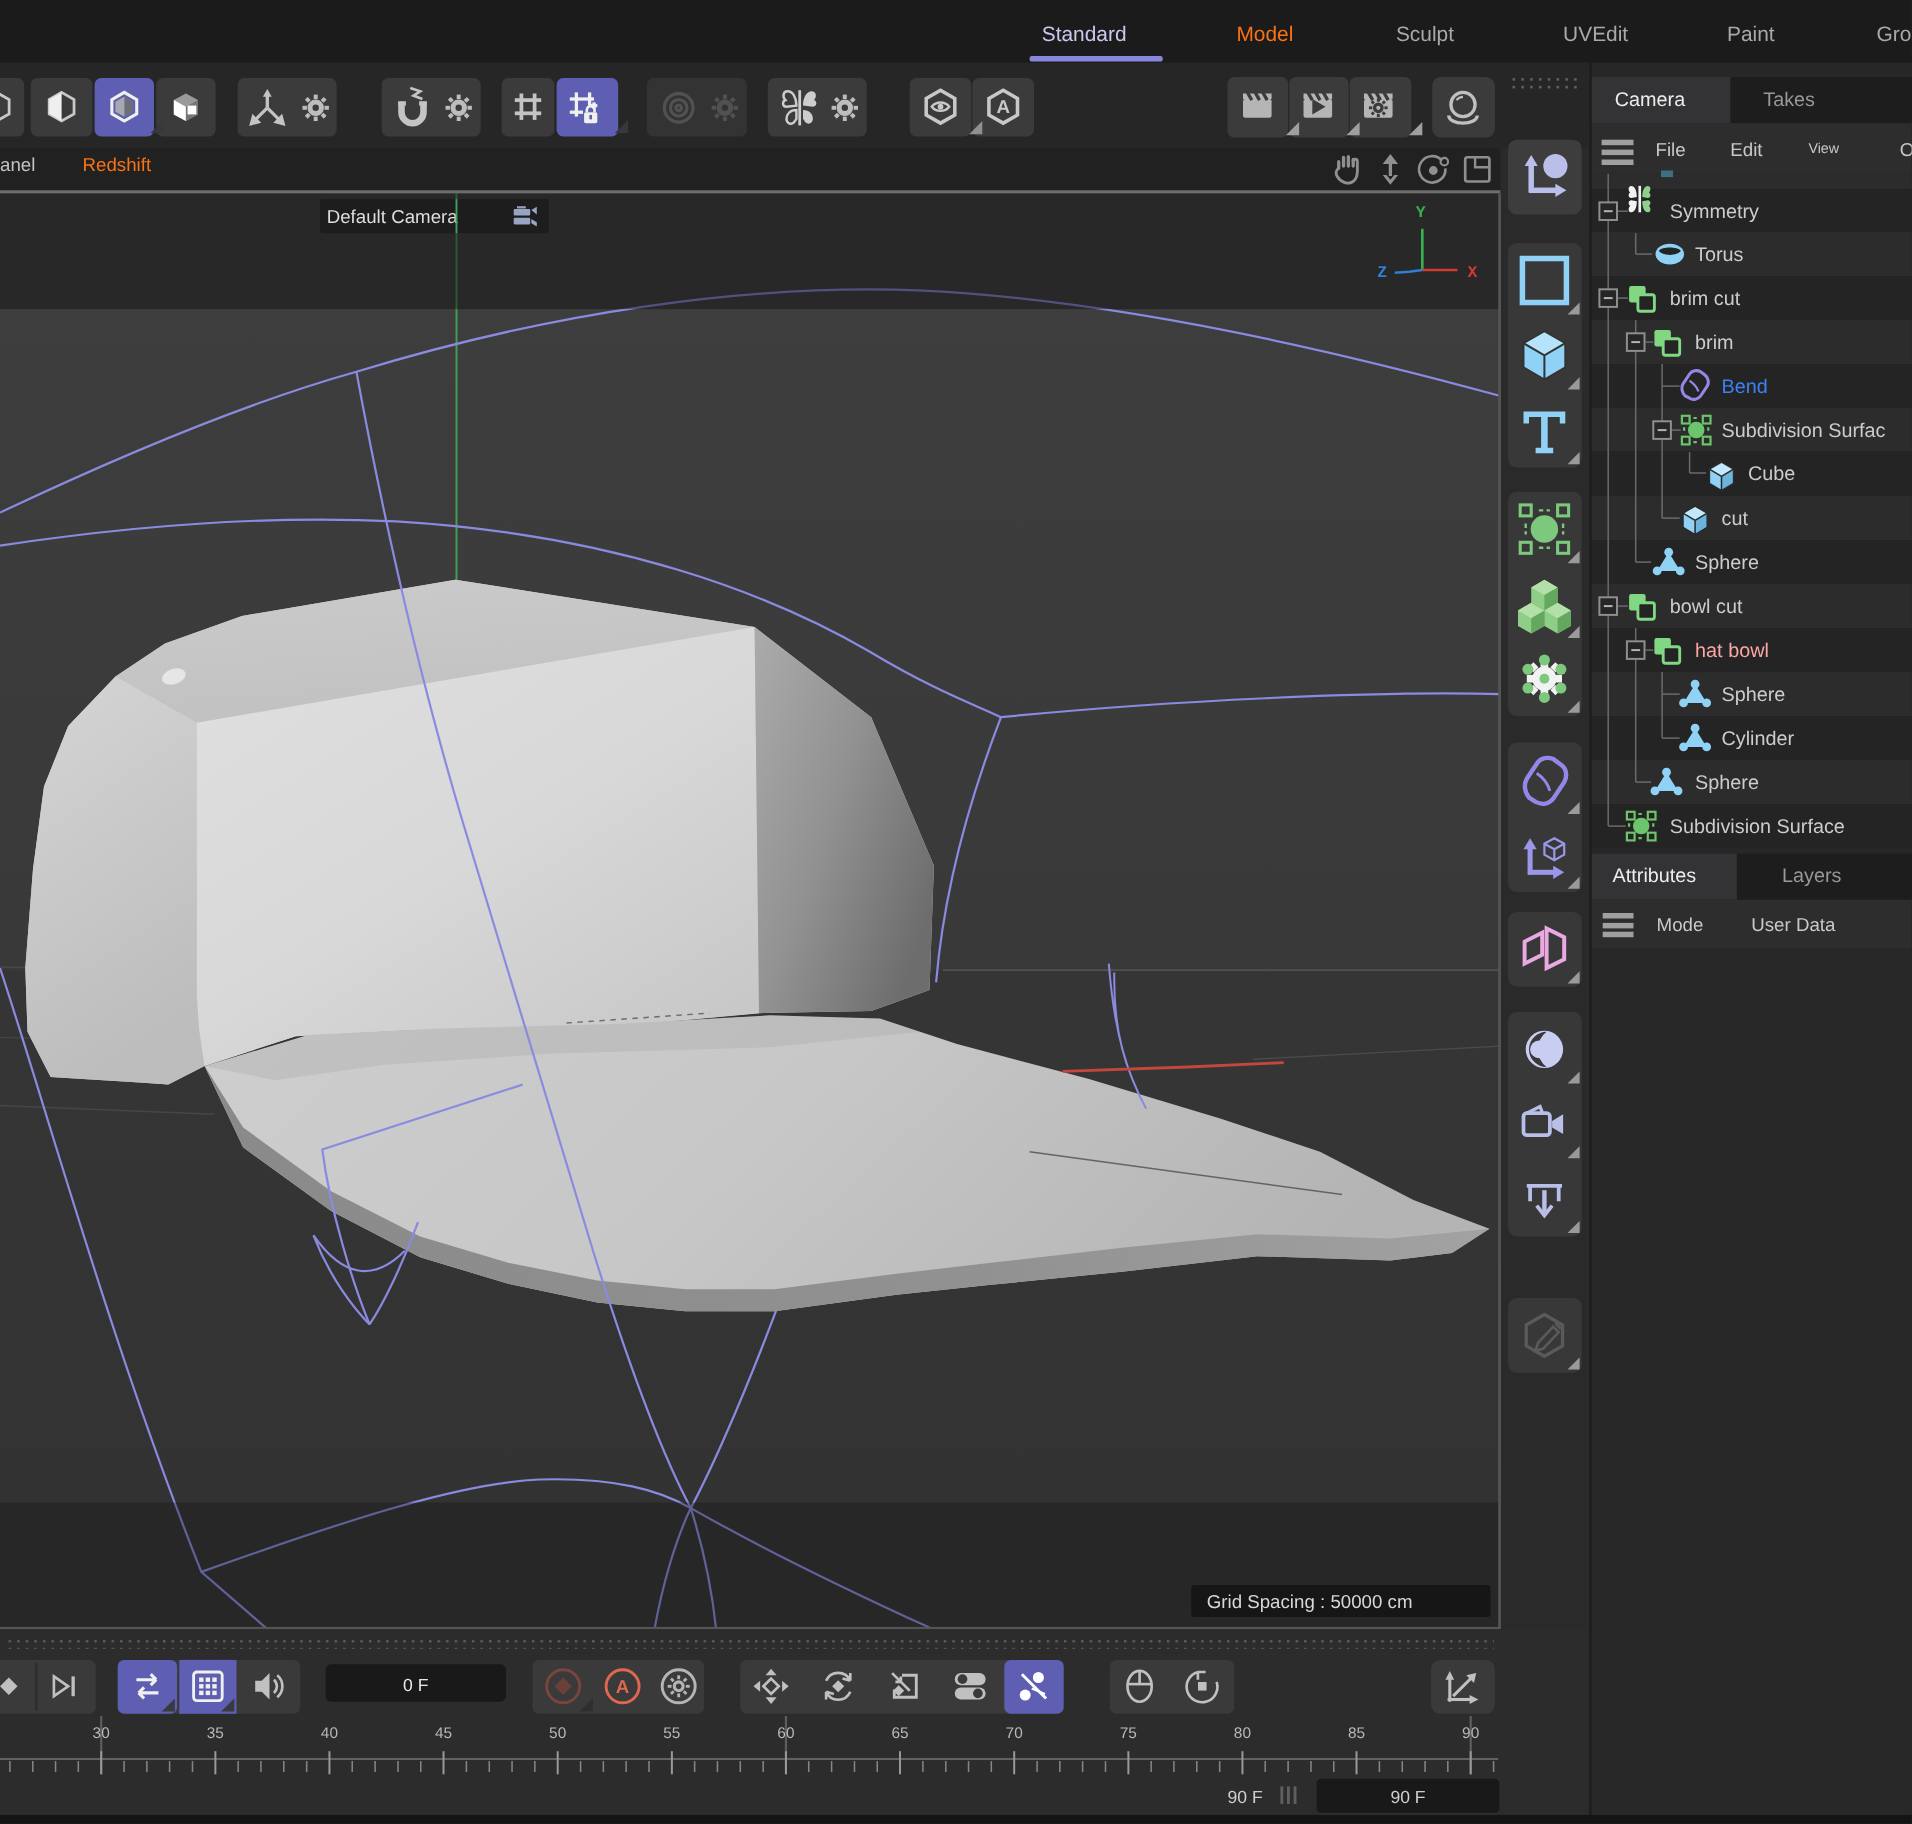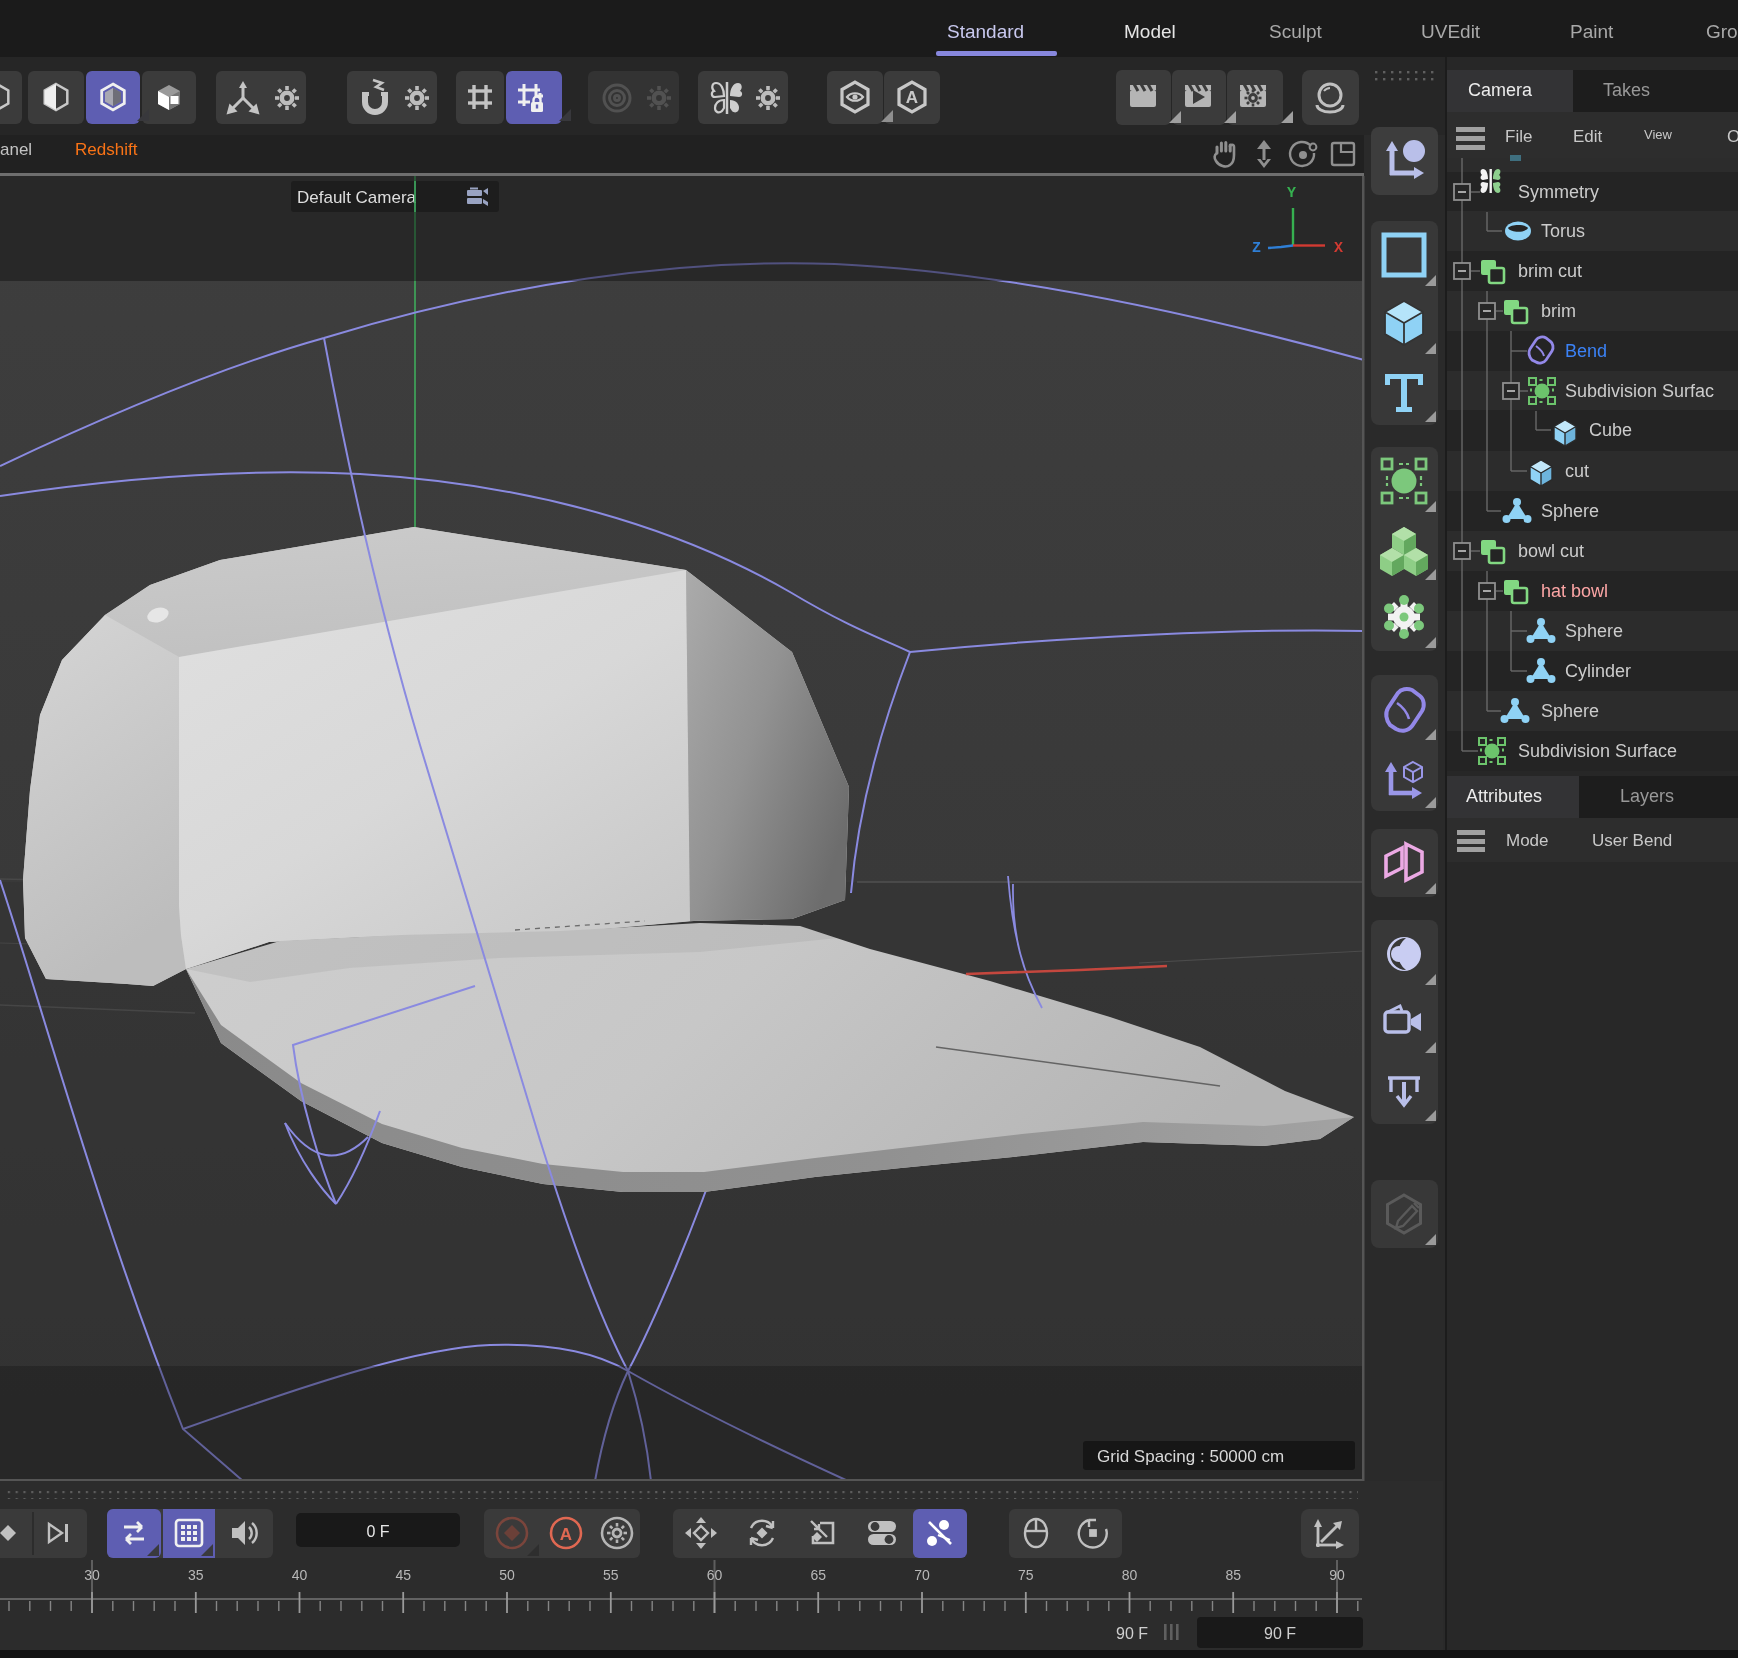--- a/index.html
+++ b/index.html
@@ -7,21 +7,21 @@
 .abs{position:absolute}
 .txt{position:absolute;color:#c9c9c9;white-space:nowrap}
 svg{position:absolute;overflow:visible}
 </style>
 </head>
 <body>
 
 <div class="abs" style="left:0;top:0;width:1738px;height:57px;background:#1b1b1b"></div>
 <div class="txt" style="left:947px;top:21px;font-size:19px;color:#c9c9ef">Standard</div>
 <div class="abs" style="left:936px;top:51px;width:121px;height:5px;background:#8787dd;border-radius:2px"></div>
-<div class="txt" style="left:1124px;top:21px;font-size:19px;color:#e5e5e5">Model</div>
+<div class="txt" style="left:1124px;top:21px;font-size:19px;color:#f97316">Model</div>
 <div class="txt" style="left:1269px;top:21px;font-size:19px;color:#a9a9a9">Sculpt</div>
 <div class="txt" style="left:1421px;top:21px;font-size:19px;color:#a9a9a9">UVEdit</div>
 <div class="txt" style="left:1570px;top:21px;font-size:19px;color:#a9a9a9">Paint</div>
 <div class="txt" style="left:1706px;top:21px;font-size:19px;color:#a9a9a9">Grou</div>
 
 <div class="abs" style="left:0;top:57px;width:1738px;height:78px;background:#262626"></div>
 <svg style="left:0;top:57px" width="1364" height="78" viewBox="0 0 1364 78">
 <defs>
 <g id="gear">
         <circle r="5.2" fill="none" stroke="#bdbdbd" stroke-width="4.6"></circle>
@@ -625,21 +625,21 @@
 
 <div class="abs" style="left:1447px;top:776px;width:291px;height:42px;background:#1d1d1d"></div>
 <div class="abs" style="left:1447px;top:776px;width:132px;height:42px;background:#333335"></div>
 <div class="txt" style="left:1466px;top:786px;font-size:18px;color:#ececec">Attributes</div>
 <div class="txt" style="left:1620px;top:786px;font-size:18px;color:#989898">Layers</div>
 <div class="abs" style="left:1447px;top:818px;width:291px;height:44px;background:#2d2d2d"></div>
 <div class="abs" style="left:1457px;top:830px;width:28px;height:4.5px;background:#a0a0a0"></div>
 <div class="abs" style="left:1457px;top:839px;width:28px;height:4.5px;background:#a0a0a0"></div>
 <div class="abs" style="left:1457px;top:847px;width:28px;height:4.5px;background:#a0a0a0"></div>
 <div class="txt" style="left:1506px;top:831px;font-size:17px">Mode</div>
-<div class="txt" style="left:1592px;top:831px;font-size:17px">User Bend</div>
+<div class="txt" style="left:1592px;top:831px;font-size:17px">User Data</div>
 <div class="abs" style="left:1447px;top:862px;width:291px;height:788px;background:#282828"></div>
 
 <svg style="left:0;top:1481px" width="1445" height="177" viewBox="0 1481 1445 177">
 <defs>
       <pattern id="dotp" width="7.8" height="7" patternUnits="userSpaceOnUse">
         <rect width="2.2" height="2.2" fill="#5c5c5c"></rect>
       </pattern>
     </defs>
 <rect x="0" y="1481" width="1443" height="169" fill="#2c2c2c"></rect>
 <rect x="4" y="1489" width="1354" height="10" fill="url(#dotp)"></rect>

